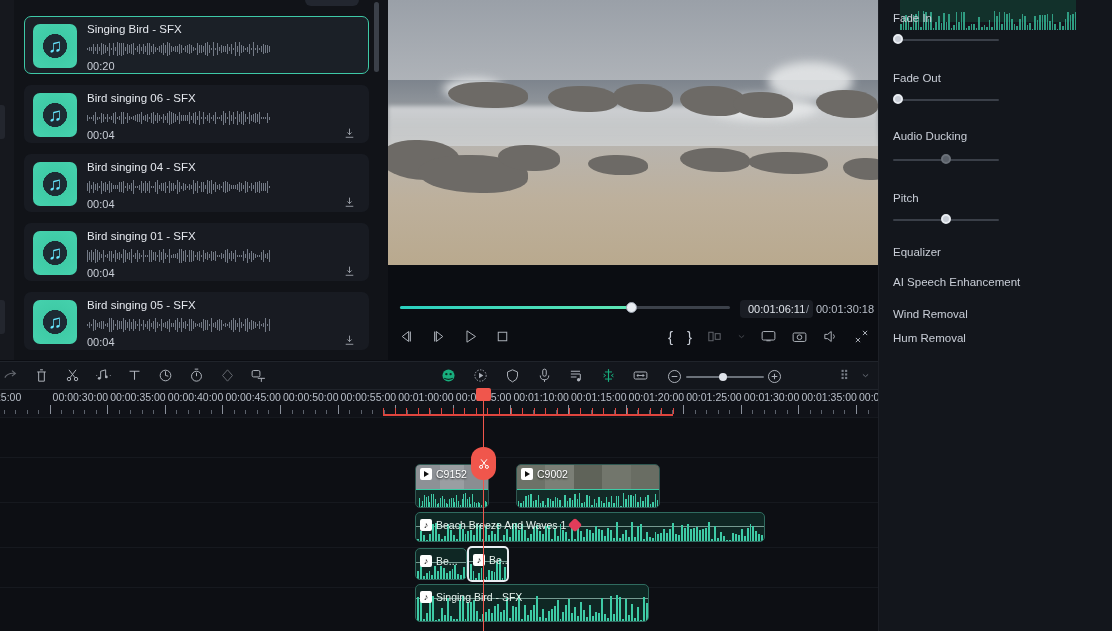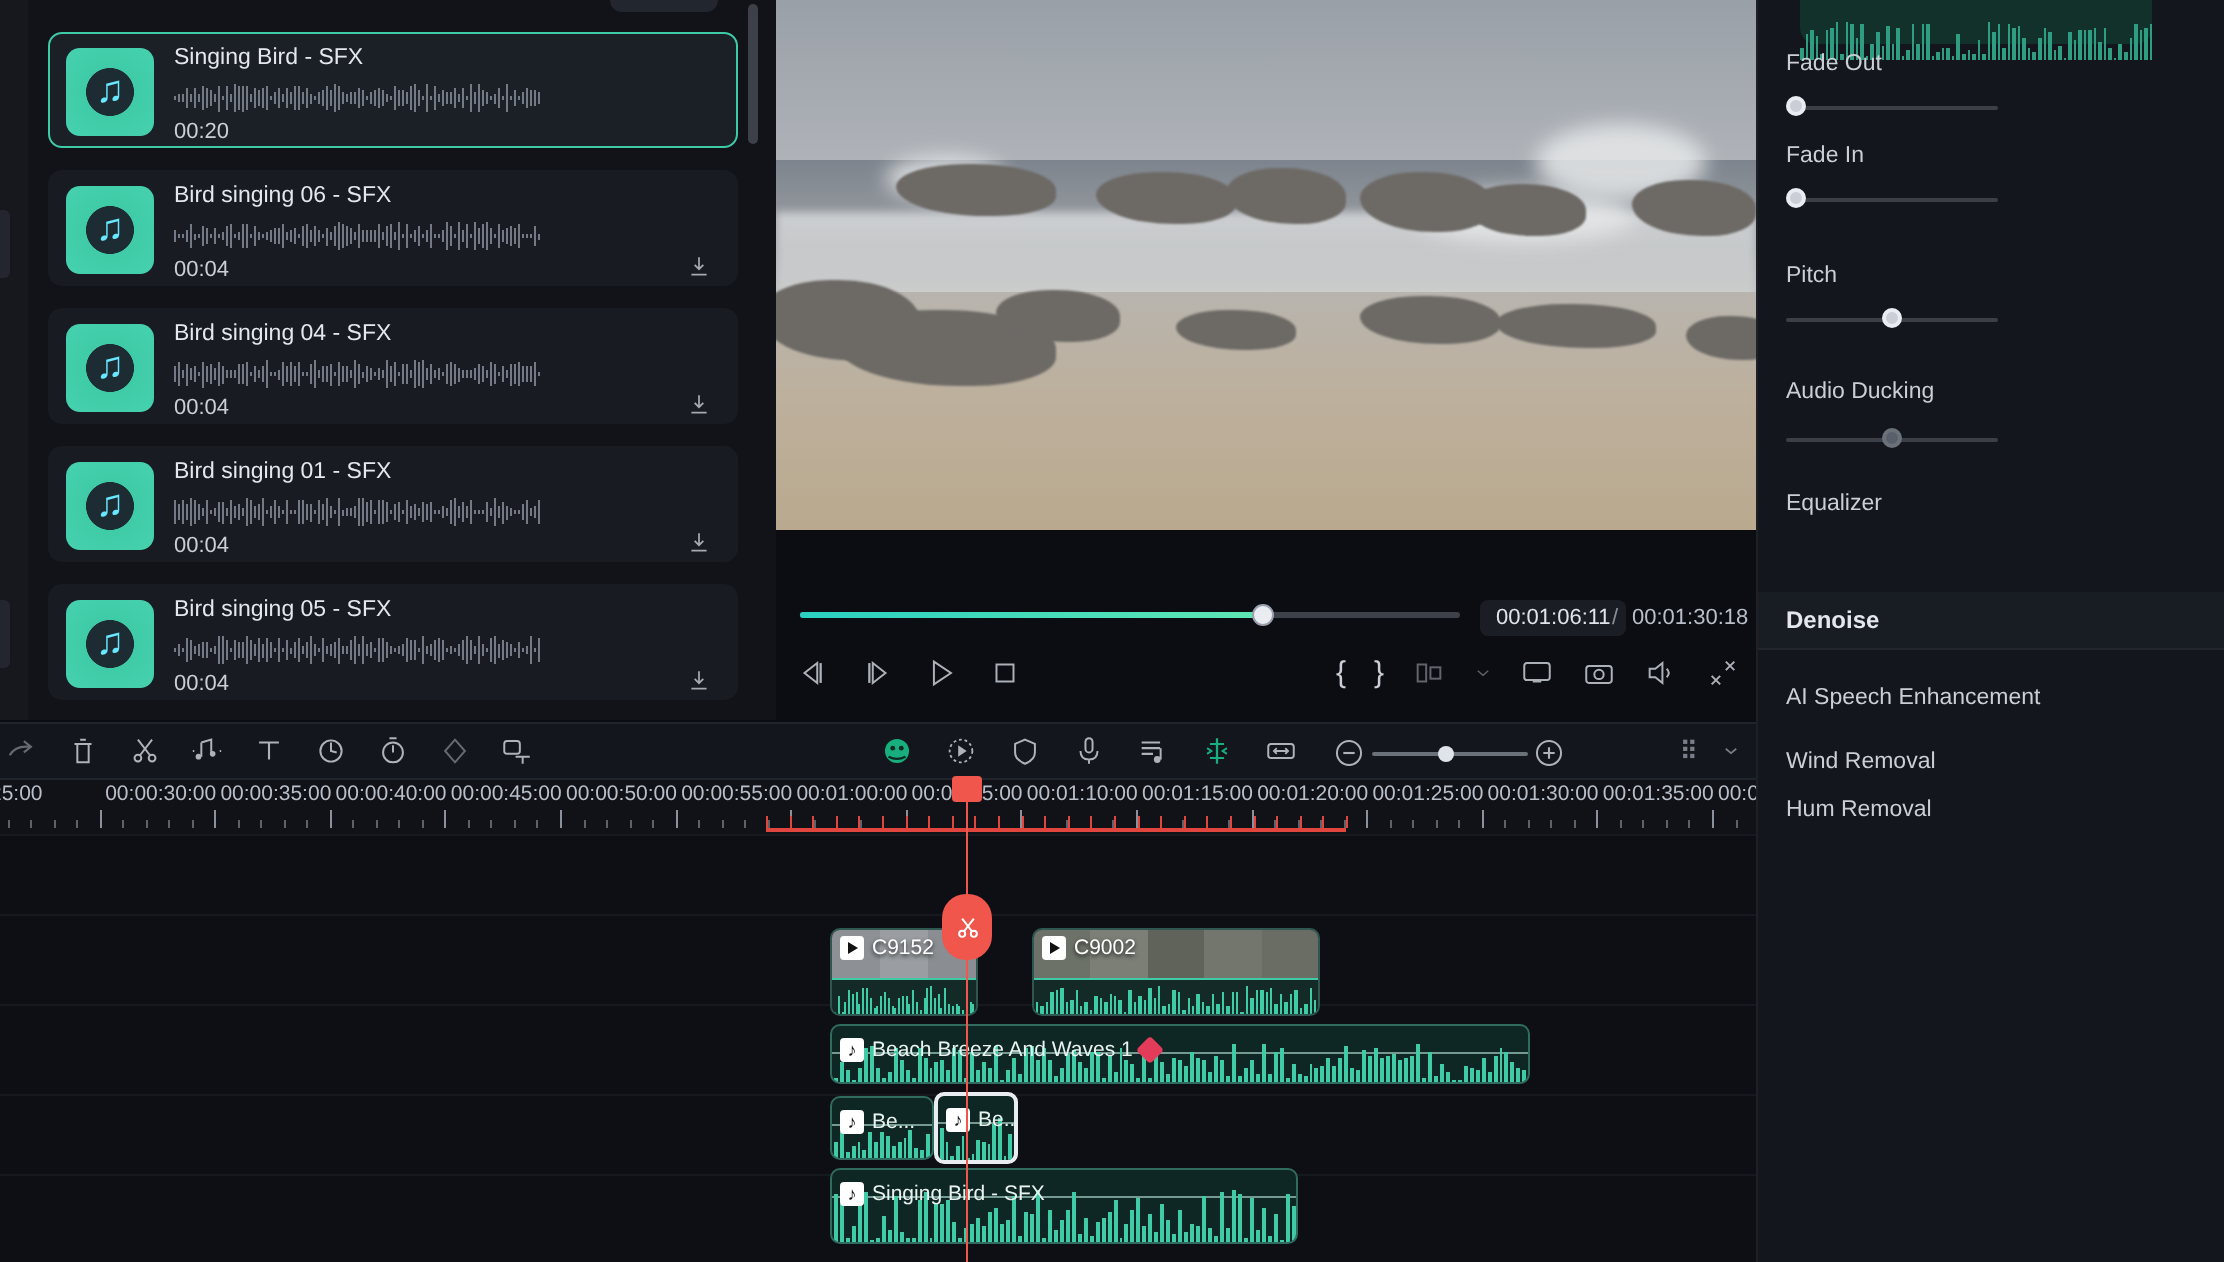--- a/index.html
+++ b/index.html
@@ -1448,65 +1448,62 @@
           <i style="height:11.5px"></i>
           <i style="height:18.3px"></i>
           <i style="height:15.3px"></i>
           <i style="height:16.3px"></i>
           <i style="height:18.4px"></i>
         </div>
 
     </div>
 
 
+    <div class="row" style="margin-top:12px">
+      <div class="lbl">Fade In</div>
+      <div class="sl" style="width:106px; margin-top:10px">
+        <div class="t"></div>
+        <div class="k" id="fadein-k" style="left: 0px;"></div>
+      </div>
+
+    </div>
+
     <div class="row" style="margin-top:26px">
       <div class="lbl">Fade Out</div>
       <div class="sl" style="width:106px; margin-top:10px">
         <div class="t"></div>
         <div class="k" id="fadeout-k" style="left: 0px;"></div>
       </div>
 
     </div>
 
-    <div class="row" style="margin-top:12px">
-      <div class="lbl">Fade In</div>
-      <div class="sl" style="width:106px; margin-top:10px">
+    <div class="row" style="margin-top:24px">
+      <div class="lbl">Audio Ducking</div>
+
+      <div class="sl" style="width:106px; margin-top:12px">
         <div class="t"></div>
-        <div class="k" id="fadein-k" style="left: 0px;"></div>
+        <div class="k" id="duck-k" style="background: rgb(90, 96, 105); border-color: rgb(107, 113, 121); left: 48px;"></div>
       </div>
 
     </div>
 
     <div class="row" style="margin-top:26px">
       <div class="lbl">Pitch</div>
       <div class="sl" style="width:106px; margin-top:10px">
         <div class="t"></div>
         <div class="k" id="pitch-k" style="left: 48px;"></div>
       </div>
 
     </div>
 
-    <div class="row" style="margin-top:24px">
-      <div class="lbl">Audio Ducking</div>
-
-      <div class="sl" style="width:106px; margin-top:12px">
-        <div class="t"></div>
-        <div class="k" id="duck-k" style="background: rgb(90, 96, 105); border-color: rgb(107, 113, 121); left: 48px;"></div>
-      </div>
-
-    </div>
-
     <div class="row" style="margin-top:20px">
       <div class="lbl">Equalizer</div>
 
     </div>
 
-    <div class="sect-hdr" style="margin-top:38px">
-      <span>Denoise</span>
-    </div>
 
     <div class="row" style="margin-top:18px">
       <div class="lbl">AI Speech Enhancement</div>
 
     </div>
     <div class="row" style="margin-top:20px">
       <div class="lbl">Wind Removal</div>
 
     </div>
 

